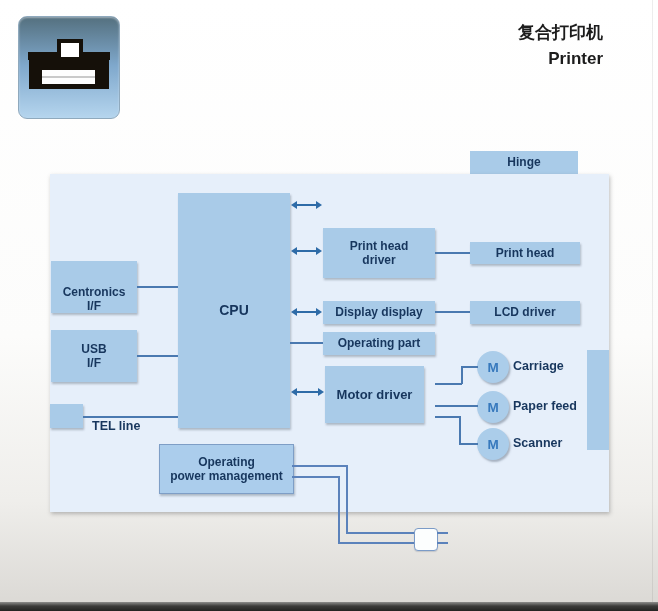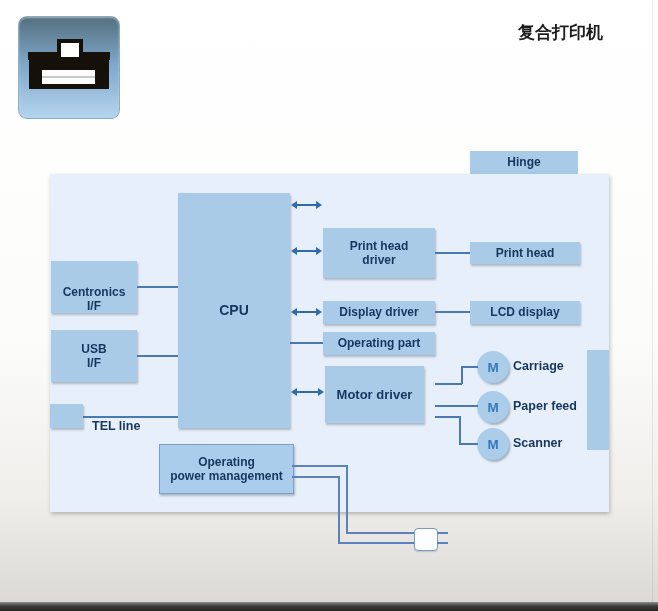--- a/index.html
+++ b/index.html
@@ -79,20 +79,21 @@
     <div class="p-paper"></div>
     <div class="p-body">
       <div class="p-slot">
         <div class="p-slot-line"></div>
       </div>
     </div>
   </div>
 
   <div class="title">
     <div class="t1">复合打印机</div>
+    <div class="t2">Printer</div>
   </div>
 
   <div class="bx hinge">
     <span>Hinge</span>
   </div>
 
   <div class="panel"></div>
 
   <div class="bx centronics">
     <span>Centronics</span>
@@ -107,34 +108,34 @@
 
   <div class="bx cpu">
     <span>CPU</span>
   </div>
 
   <div class="bx phd">
     <span>Print head</span>
     <span>driver</span>
   </div>
   <div class="bx ddrv">
-    <span>Display driver</span>
+    <span>Display display</span>
   </div>
   <div class="bx oper">
     <span>Operating part</span>
   </div>
   <div class="bx mdrv">
     <span>Motor driver</span>
   </div>
 
   <div class="bx phead">
     <span>Print head</span>
   </div>
   <div class="bx lcd">
-    <span>LCD display</span>
+    <span>LCD driver</span>
   </div>
   <div class="bx sidebar"></div>
 
   <div class="bx switching">
     <span>Operating</span>
     <span>power management</span>
   </div>
 
   <div class="mc mc1">
     <span>M</span>

